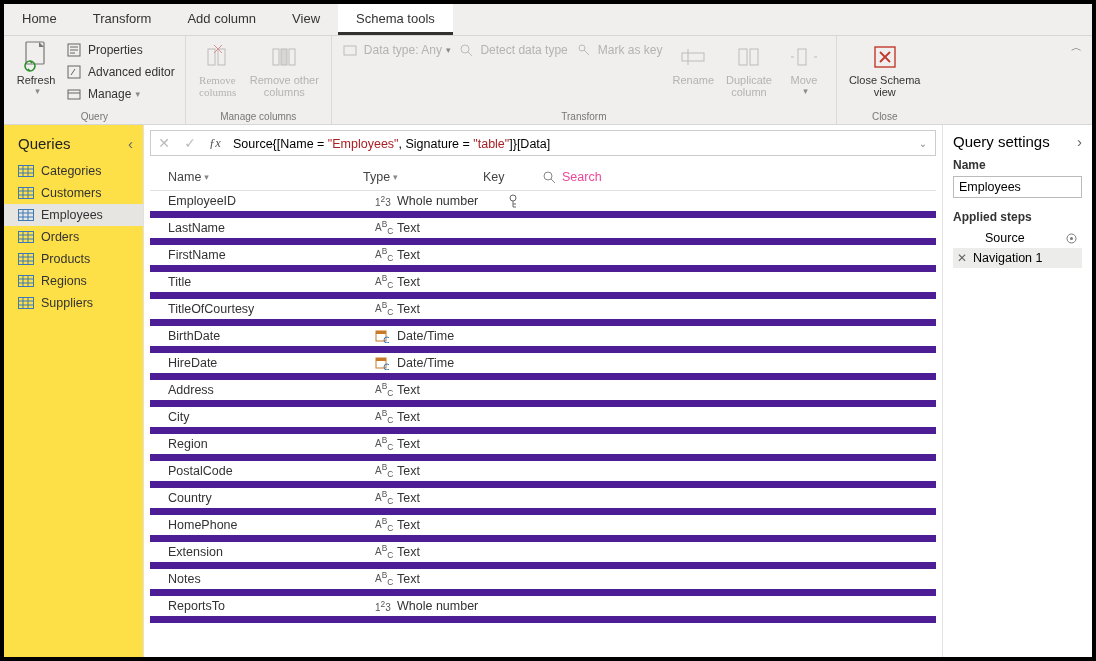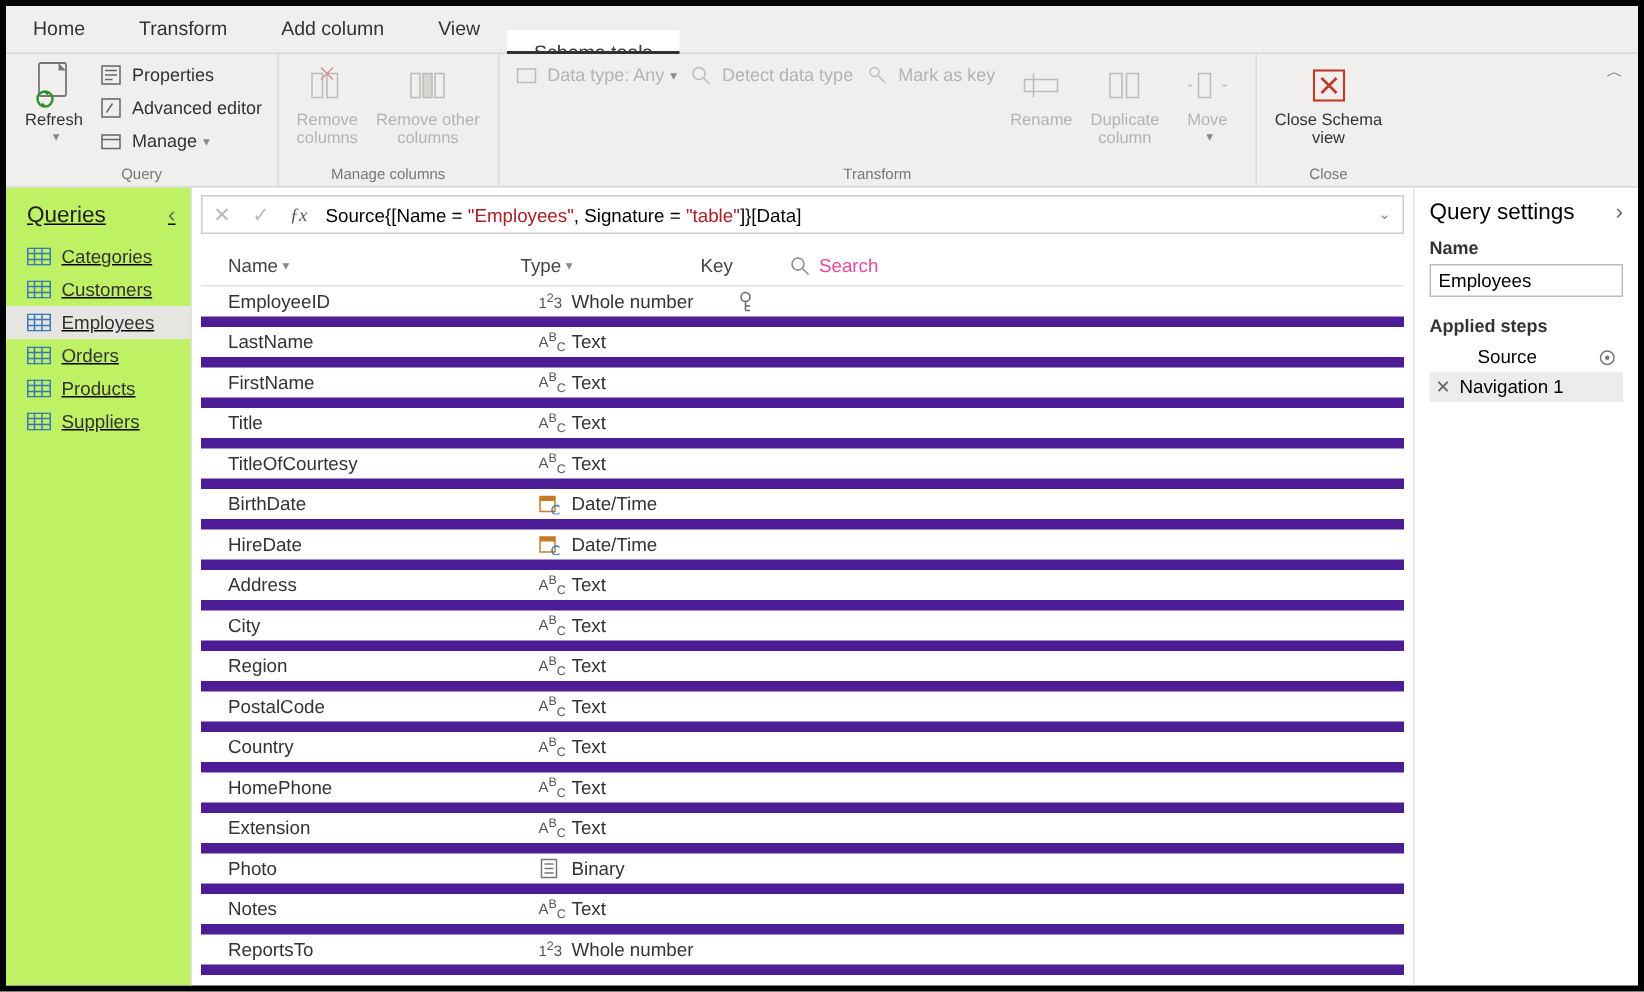--- a/index.html
+++ b/index.html
@@ -1,38 +1,38 @@
 <!DOCTYPE html>
 <html><head>
 <meta charset="utf-8">
 <style>
 * { box-sizing: border-box; margin: 0; padding: 0; font-family: "Segoe UI", Arial, sans-serif; }
 body { background: #fff; width: 1096px; height: 661px; overflow: hidden; border: 4px solid #000; }
 
 
 .tabs { display: flex; background: #f0efed; border-bottom: 1px solid #d8d6d3; height: 32px; }
 .tab { padding: 7px 18px 7px 18px; font-size: 13px; color: #333; cursor: pointer; }
-.tab.active { background: #fff; border-bottom: 3px solid #323130; font-weight: 400; margin-top: 16px; }
+.tab.active { background: #fff; border-bottom: 3px solid #323130; font-weight: 400; }
 
 
 .ribbon { display: flex; background: #f0efed; height: 89px; border-bottom: 1px solid #d8d6d3; position: relative; }
 .ribbon .group { display: flex; flex-direction: column; padding: 3px 6px 0 6px; border-right: 1px solid #dcdad7; }
 .ribbon .group-body { display: flex; align-items: flex-start; flex: 1; }
 .ribbon .group-label { font-size: 10px; color: #777; text-align: center; padding-bottom: 2px; }
 .rbtn-large { display: flex; flex-direction: column; align-items: center; justify-content: flex-start; padding: 2px 6px; font-size: 11px; color: #333; cursor: pointer; min-width: 52px; }
 .rbtn-large.disabled { color: #b3b3b3; }
 .rbtn-large .icon { width: 32px; height: 32px; display:flex; align-items:center; justify-content:center; margin-bottom: 1px;}
 .rbtn-small-row { display:flex; align-items:center; padding: 1px 4px; font-size:12px; color:#333; cursor:pointer; height: 22px; }
 .rbtn-small-row.disabled { color:#b3b3b3; }
 .rbtn-small-row .icon { width:16px; height:16px; margin-right:6px; display:flex; align-items:center; justify-content:center;}
 .ribbon-collapse { position:absolute; right:10px; top:4px; font-size:11px; color:#666; cursor:pointer; }
 
 
 .workspace { display:flex; height: calc(661px - 8px - 32px - 89px); }
-.pane-left { width: 124px; border-right: 1px solid #e2e1df; background:#bef264; padding: 6px 0; text-decoration: underline; }
+.pane-left { width: 140px; border-right: 1px solid #e2e1df; background:#fde047; padding: 6px 0; }
 .pane-left .header { display:flex; justify-content:space-between; align-items:center; padding: 4px 10px 8px 14px; font-size: 15px; color:#222; }
 .qitem { display:flex; align-items:center; padding: 4px 10px 4px 14px; font-size: 12.5px; color:#333; cursor:pointer; }
 .qitem.selected { background:#e6e5e2; }
 .qitem .ticon { width:16px; height:12px; margin-right:7px; }
 
 .pane-center { flex:1; display:flex; flex-direction:column; }
 .formula-bar { display:flex; align-items:center; border:1px solid #ccc; margin:5px 6px 0 6px; height:26px; font-size:12.5px; }
 .formula-bar .fb-btn { width:26px; text-align:center; color:#888; cursor:pointer; font-size:14px; }
 .formula-bar .fx { font-style:italic; font-family: "Segoe UI", serif; color:#555; width:24px; text-align:center; }
 .formula-bar .code { font-family: Consolas, monospace; flex:1; padding-left:6px; }
@@ -136,21 +136,21 @@
   <div class="group">
     <div class="group-body">
       <div class="rbtn-large disabled">
         <span class="icon">
             <svg width="28" height="28">
               <rect x="4" y="6" width="7" height="16" fill="none" stroke="#bbb"></rect>
               <rect x="14" y="6" width="7" height="16" fill="none" stroke="#bbb"></rect>
               <path d="M10 2 L18 10 M18 2 L10 10" stroke="#d89090"></path>
             </svg>
           </span>
-        <span style="white-space:pre-line;text-align:left;">Remove
+        <span style="white-space:pre-line;text-align:left;font-family:Liberation Serif, serif;">Remove
 columns</span>
       </div>
       <div class="rbtn-large disabled">
         <span class="icon">
             <svg width="28" height="28">
               <rect x="3" y="6" width="6" height="16" fill="none" stroke="#bbb"></rect>
               <rect x="11" y="6" width="6" height="16" fill="#d8d6d3" stroke="#bbb"></rect>
               <rect x="19" y="6" width="6" height="16" fill="none" stroke="#bbb"></rect>
             </svg>
           </span>
@@ -304,20 +304,32 @@
           <span class="ticon">
             <svg width="16" height="12">
               <rect x="0.5" y="0.5" width="15" height="11" fill="none" stroke="#3b78b8"></rect>
               <line x1="0" y1="4" x2="16" y2="4" stroke="#3b78b8"></line>
               <line x1="0" y1="8" x2="16" y2="8" stroke="#3b78b8"></line>
               <line x1="5" y1="0" x2="5" y2="12" stroke="#3b78b8"></line>
               <line x1="10" y1="0" x2="10" y2="12" stroke="#3b78b8"></line>
             </svg>
           </span>
           <span>Products</span>
+        </div>
+        <div class="qitem">
+          <span class="ticon">
+            <svg width="16" height="12">
+              <rect x="0.5" y="0.5" width="15" height="11" fill="none" stroke="#3b78b8"></rect>
+              <line x1="0" y1="4" x2="16" y2="4" stroke="#3b78b8"></line>
+              <line x1="0" y1="8" x2="16" y2="8" stroke="#3b78b8"></line>
+              <line x1="5" y1="0" x2="5" y2="12" stroke="#3b78b8"></line>
+              <line x1="10" y1="0" x2="10" y2="12" stroke="#3b78b8"></line>
+            </svg>
+          </span>
+          <span>Regions</span>
         </div>
         <div class="qitem">
           <span class="ticon">
             <svg width="16" height="12">
               <rect x="0.5" y="0.5" width="15" height="11" fill="none" stroke="#3b78b8"></rect>
               <line x1="0" y1="4" x2="16" y2="4" stroke="#3b78b8"></line>
               <line x1="0" y1="8" x2="16" y2="8" stroke="#3b78b8"></line>
               <line x1="5" y1="0" x2="5" y2="12" stroke="#3b78b8"></line>
               <line x1="10" y1="0" x2="10" y2="12" stroke="#3b78b8"></line>
             </svg>
@@ -464,32 +476,20 @@
           <div class="ttype"><span class="type-icon">
               <span style="font-size:10px;color:#555;">A<sup>B</sup><sub>C</sub></span>
             </span>Text</div>
           <div class="tkey"></div>
         </div>
         <div class="row">
           <div class="tname">Extension</div>
           <div class="ttype"><span class="type-icon">
               <span style="font-size:10px;color:#555;">A<sup>B</sup><sub>C</sub></span>
             </span>Text</div>
-          <div class="tkey"></div>
-        </div>
-        <div class="row">
-          <div class="tname">Photo</div>
-          <div class="ttype"><span class="type-icon">
-              <svg width="14" height="14">
-                <rect x="2" y="1" width="10" height="12" fill="none" stroke="#777"></rect>
-                <line x1="4" y1="4" x2="10" y2="4" stroke="#777"></line>
-                <line x1="4" y1="7" x2="10" y2="7" stroke="#777"></line>
-                <line x1="4" y1="10" x2="10" y2="10" stroke="#777"></line>
-              </svg>
-            </span>Binary</div>
           <div class="tkey"></div>
         </div>
         <div class="row">
           <div class="tname">Notes</div>
           <div class="ttype"><span class="type-icon">
               <span style="font-size:10px;color:#555;">A<sup>B</sup><sub>C</sub></span>
             </span>Text</div>
           <div class="tkey"></div>
         </div>
         <div class="row">

